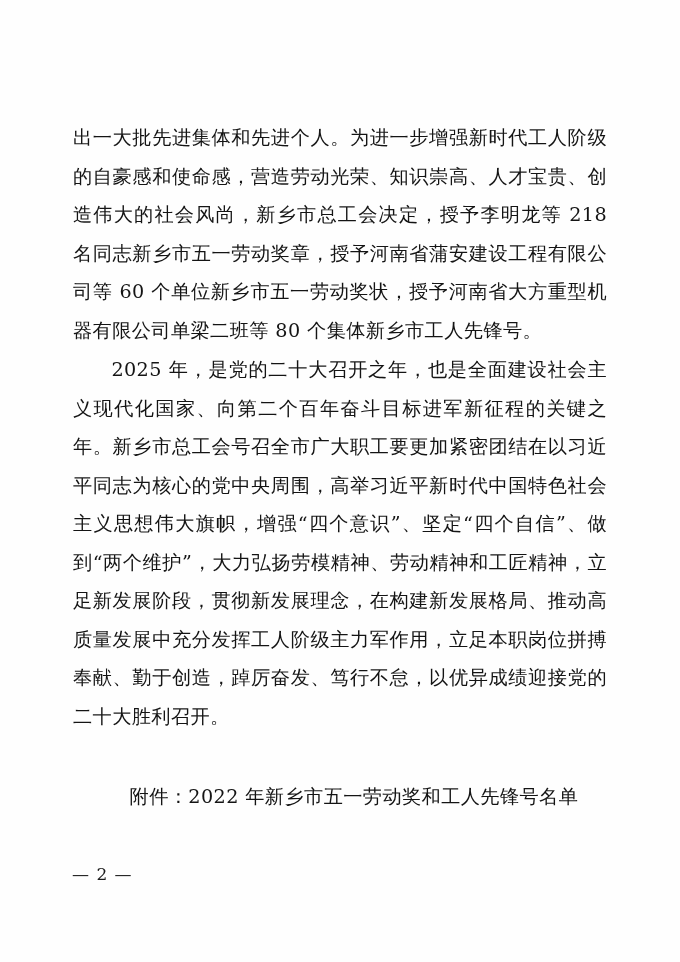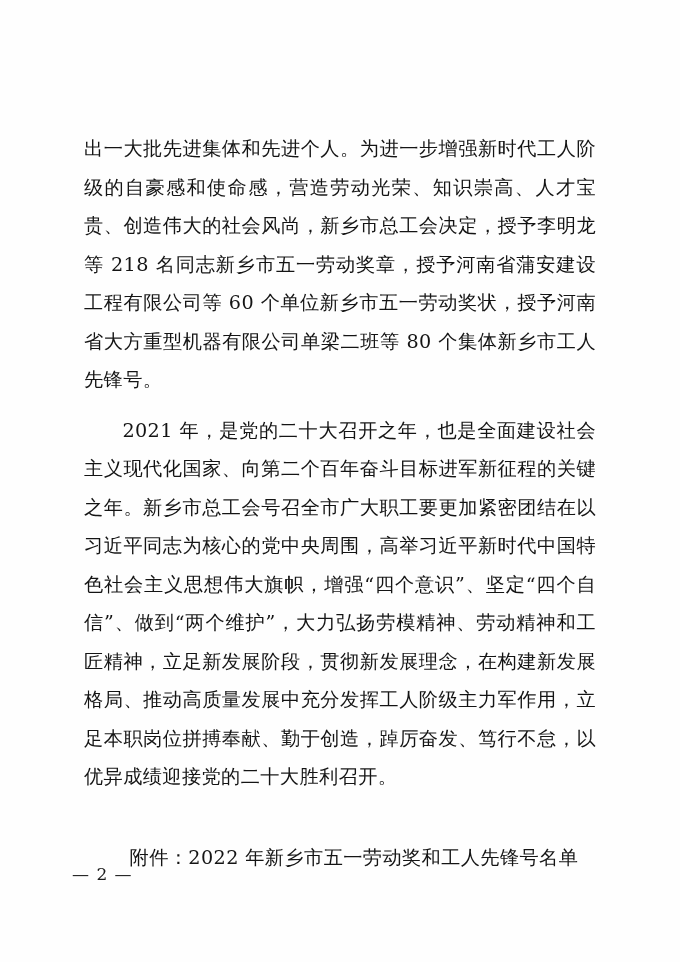--- a/index.html
+++ b/index.html
@@ -24,21 +24,21 @@
   }
   .doc-body {
     font-size: 19.2px;
     line-height: 38.5px;
     letter-spacing: 0.4px;
     text-align: justify;
     text-justify: inter-ideograph;
     color: #141414;
   }
   .para {
-    margin: 12px;
+    margin: 1px;
     text-indent: 2em;
   }
   .para.cont {
     text-indent: 0;
   }
   .para + .para {
     margin-top: 0;
   }
   .attachment {
     margin-top: 42px;
@@ -57,17 +57,17 @@
     color: #1a1a1a;
     font-family: "DejaVu Serif", "Liberation Serif", serif;
   }
 </style>
 </head>
 <body>
 
 <div class="page">
   <div class="doc-body">
     <p class="para cont">出一大批先进集体和先进个人。为进一步增强新时代工人阶级的自豪感和使命感，营造劳动光荣、知识崇高、人才宝贵、创造伟大的社会风尚，新乡市总工会决定，授予李明龙等 218 名同志新乡市五一劳动奖章，授予河南省蒲安建设工程有限公司等 60 个单位新乡市五一劳动奖状，授予河南省大方重型机器有限公司单梁二班等 80 个集体新乡市工人先锋号。</p>
-    <p class="para">2021 年，是党的二十大召开之年，也是全面建设社会主义现代化国家、向第二个百年奋斗目标进军新征程的关键之年。新乡市总工会号召全市广大职工要更加紧密团结在以习近平同志为核心的党中央周围，高举习近平新时代中国特色社会主义思想伟大旗帜，增强“四个意识”、坚定“四个自信”、做到“两个维护”，大力弘扬劳模精神、劳动精神和工匠精神，立足新发展阶段，贯彻新发展理念，在构建新发展格局、推动高质量发展中充分发挥工人阶级主力军作用，立足本职岗位拼搏奉献、勤于创造，踔厉奋发、笃行不怠，以优异成绩迎接党的二十大胜利召开。</p>
+    <p class="para">2025 年，是党的二十大召开之年，也是全面建设社会主义现代化国家、向第二个百年奋斗目标进军新征程的关键之年。新乡市总工会号召全市广大职工要更加紧密团结在以习近平同志为核心的党中央周围，高举习近平新时代中国特色社会主义思想伟大旗帜，增强“四个意识”、坚定“四个自信”、做到“两个维护”，大力弘扬劳模精神、劳动精神和工匠精神，立足新发展阶段，贯彻新发展理念，在构建新发展格局、推动高质量发展中充分发挥工人阶级主力军作用，立足本职岗位拼搏奉献、勤于创造，踔厉奋发、笃行不怠，以优异成绩迎接党的二十大胜利召开。</p>
   </div>
   <div class="attachment">附件：2022 年新乡市五一劳动奖和工人先锋号名单</div>
   <div class="page-number">— 2 —</div>
 </div>
 
 </body></html>

